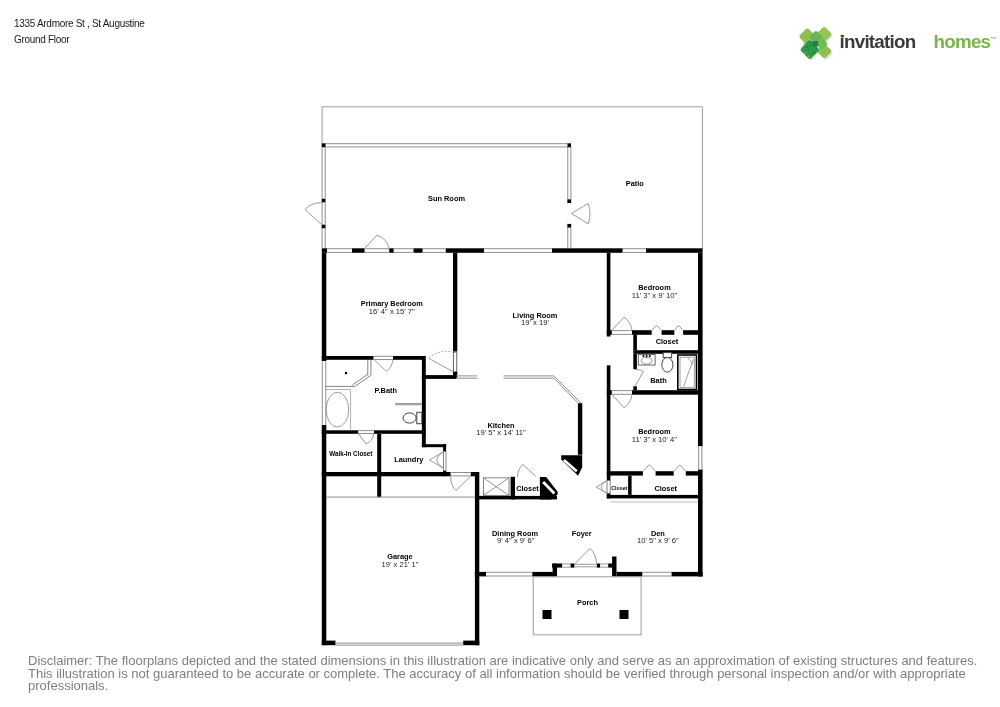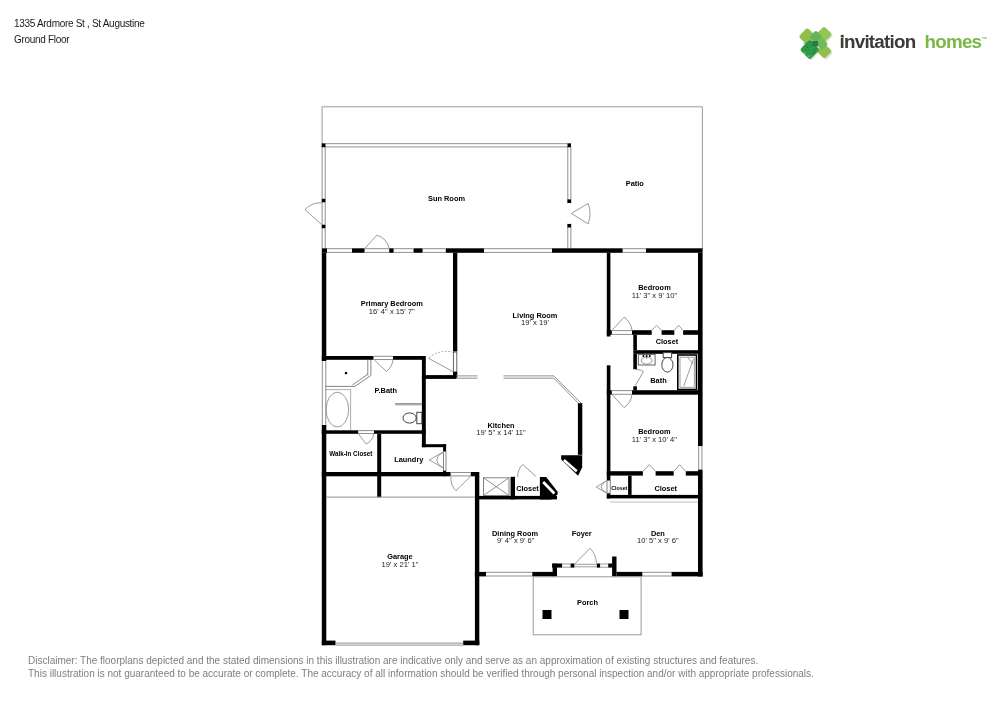--- a/index.html
+++ b/index.html
@@ -1,21 +1,21 @@
 <!DOCTYPE html>
 <html><head><meta charset="utf-8">
 <style>
 html,body{margin:0;padding:0;background:#fff;width:1000px;height:707px;overflow:hidden}
 *{box-sizing:border-box}
 body{font-family:"Liberation Sans",sans-serif}
 .hdr{position:absolute;left:14px;top:16.3px;font-size:10px;color:#1a1a1a;line-height:15.8px;letter-spacing:-0.3px}
 .logotext{position:absolute;left:839.5px;top:31.2px;font-size:18.8px;font-weight:bold;letter-spacing:-0.75px;color:#3b3b3a}
 .logotext .grn{color:#7ab648}
 .logotext sup{font-size:6px;letter-spacing:0;color:#7ab648}
-.ftr{position:absolute;left:28px;top:655px;font-size:10px;color:#7e7e7e;line-height:12.5px}
+.ftr{position:absolute;left:28px;top:655px;font-size:13px;color:#7e7e7e;line-height:12.5px}
 svg text.lbl{font-family:"Liberation Sans",sans-serif;font-weight:bold;font-size:7.4px;fill:#000;text-anchor:middle}
 svg text.lbls{font-family:"Liberation Sans",sans-serif;font-weight:bold;font-size:6.3px;fill:#000;text-anchor:middle}
 svg text.lblxs{font-family:"Liberation Sans",sans-serif;font-weight:bold;font-size:5.3px;fill:#000;text-anchor:middle}
 svg text.dim{font-family:"Liberation Sans",sans-serif;font-size:7.6px;fill:#222;text-anchor:middle}
 </style></head>
 <body>
 <div class="hdr">1335 Ardmore St , St Augustine<br>Ground Floor</div>
 <svg width="1000" height="707" viewBox="0 0 1000 707" style="position:absolute;left:0;top:0">
 <g fill="#000">
 <line x1="321.8" y1="106.8" x2="702.4" y2="106.8" stroke="#9a9a9a" stroke-width="1"></line>
@@ -276,13 +276,13 @@
 <circle cx="816.4" cy="48.2" r="0.55" fill="#1b7338"></circle>
 <circle cx="813.6" cy="52.2" r="0.55" fill="#1b7338"></circle>
 <circle cx="815.6" cy="51.2" r="0.55" fill="#1b7338"></circle>
 <circle cx="812.0" cy="54.0" r="0.55" fill="#1b7338"></circle>
 <circle cx="814.2" cy="53.4" r="0.55" fill="#1b7338"></circle>
 <circle cx="804.8" cy="53.2" r="0.7" fill="#a6d04e"></circle>
 <circle cx="808.8" cy="56.2" r="0.7" fill="#a6d04e"></circle>
 <rect x="839.9" y="33.7" width="4.8" height="5.3" fill="#fff"></rect>
     <rect x="840.9" y="34.8" width="3.1" height="3.1" rx="0.8" fill="#79b747"></rect>
 </svg>
-<div class="logotext">invitation<span class="grn" style="margin-left:9px">homes</span><sup>™</sup></div>
+<div class="logotext">invitation<span class="grn" style="margin-left:18px">homes</span><sup>™</sup></div>
 <div class="ftr">Disclaimer: The floorplans depicted and the stated dimensions in this illustration are indicative only and serve as an approximation of existing structures and features.<br>This illustration is not guaranteed to be accurate or complete. The accuracy of all information should be verified through personal inspection and/or with appropriate professionals.</div>
 </body></html>

